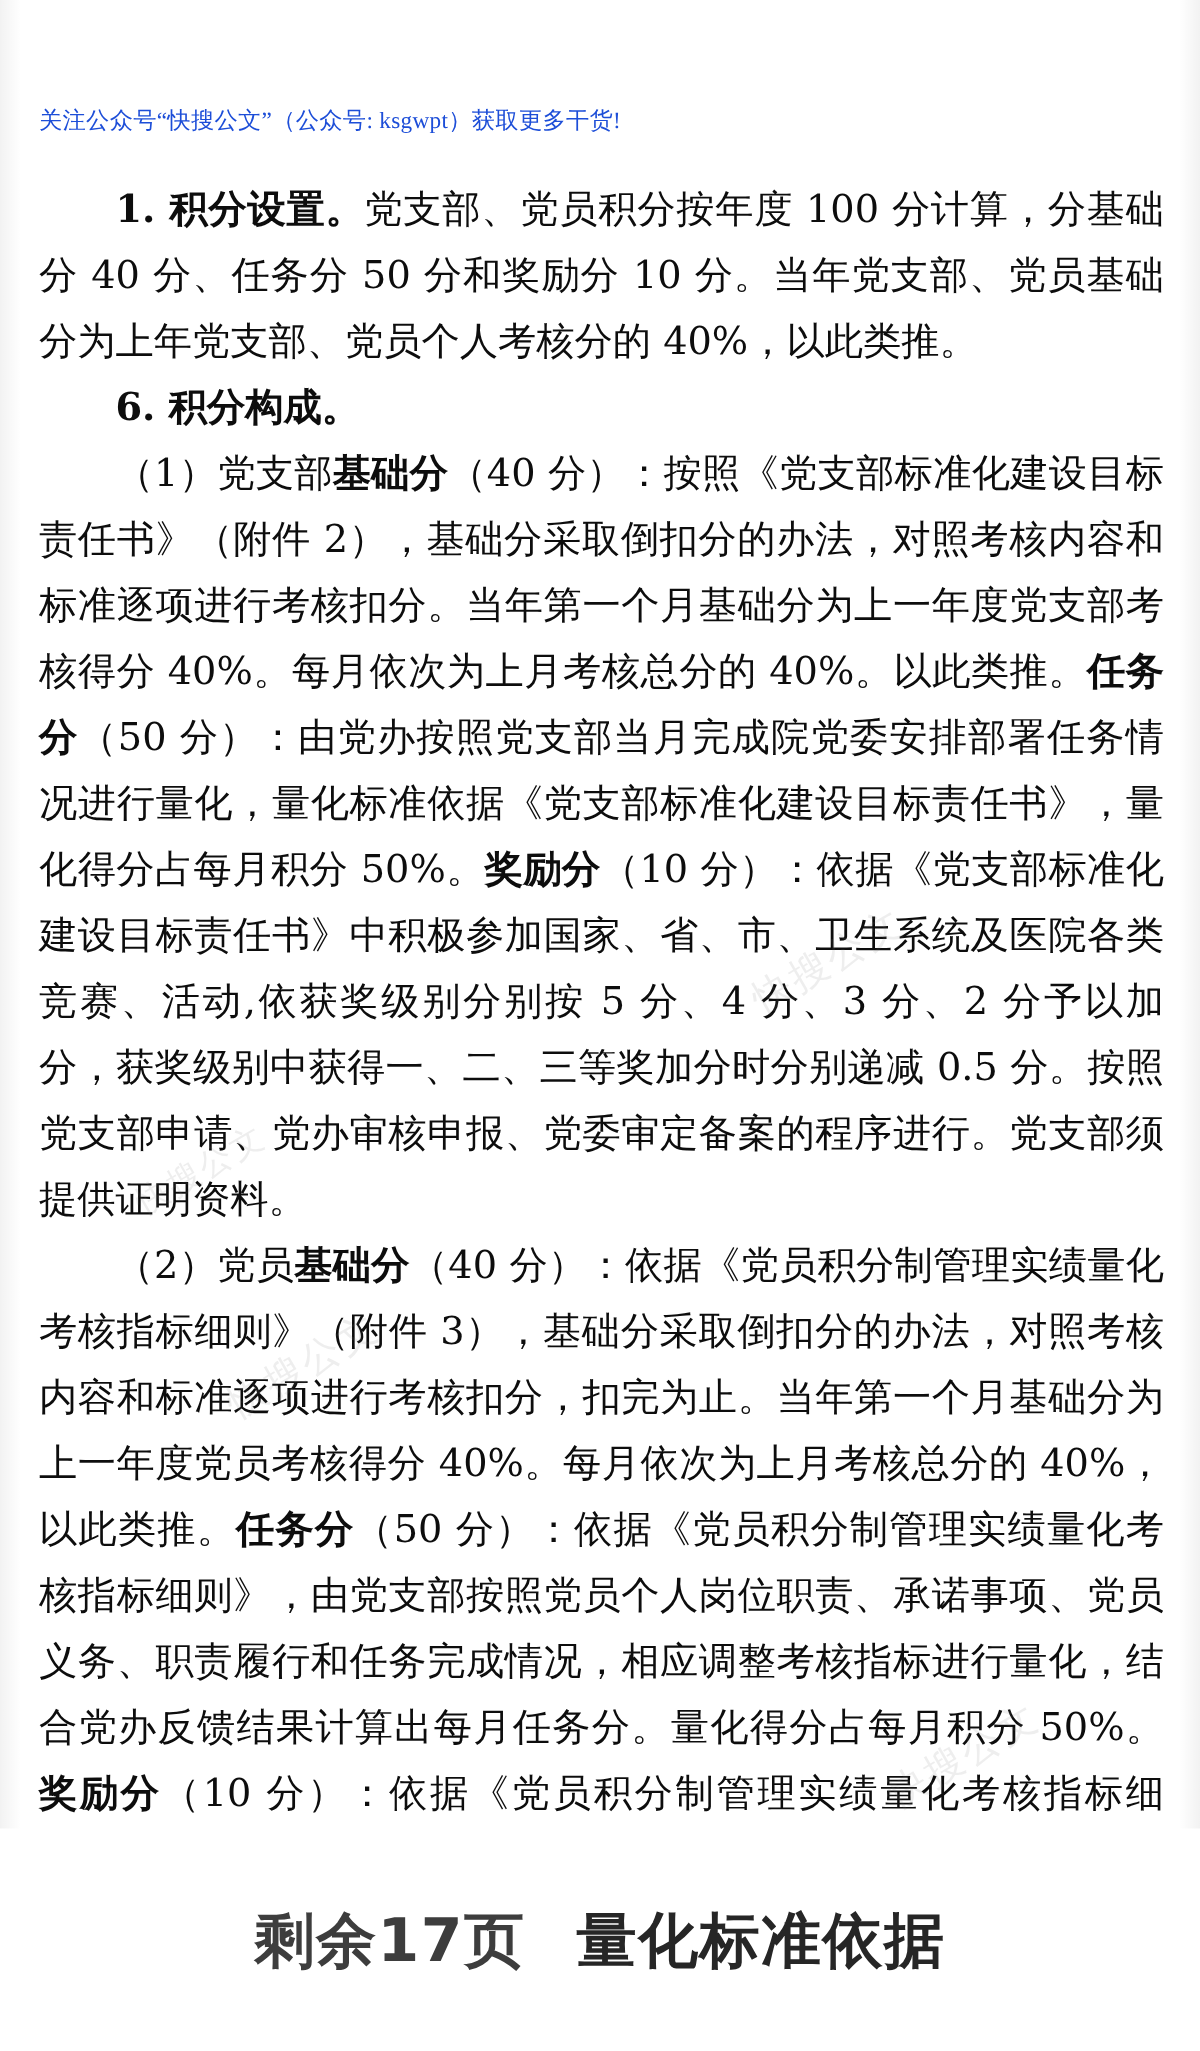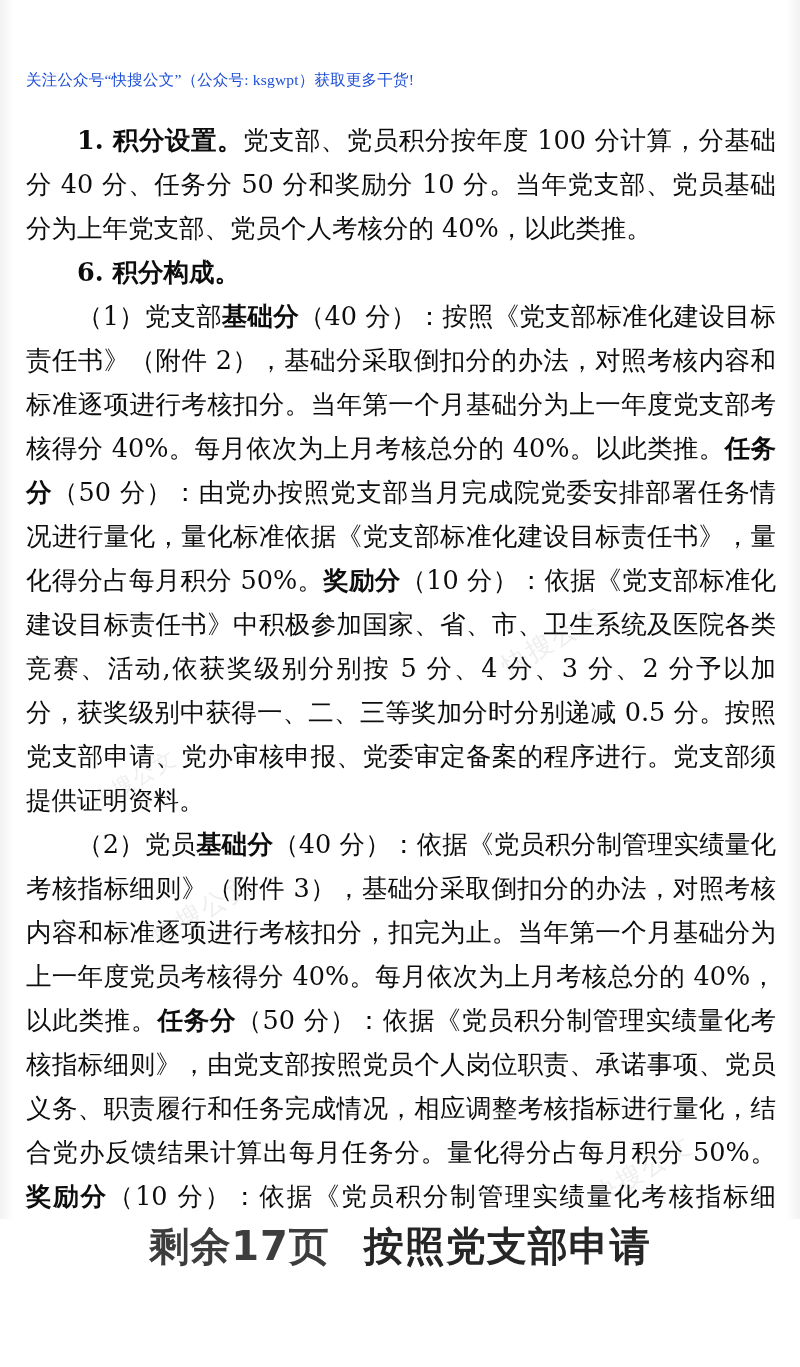--- a/index.html
+++ b/index.html
@@ -69,20 +69,21 @@
 
   
   .bottom-banner {
     position: absolute;
     left: 0;
     right: 0;
     bottom: 0;
     height: 148px;
     background: #ffffff;
     display: flex;
+    align-items: center;
     justify-content: center;
     gap: 34px;
   }
   .bottom-banner .remain,
   .bottom-banner .download {
     font-family: "DejaVu Sans", "Liberation Sans", sans-serif;
     font-weight: 700;
     font-size: 40px;
     color: #3d3d3d;
     letter-spacing: 1px;
@@ -119,14 +120,14 @@
   <p><span class="b">6. 积分构成。</span></p>
 
   <p><span>（1）党支部</span><span class="b">基础分</span><span>（40 分）：按照《党支部标准化建设目标责任书》（附件 2），基础分采取倒扣分的办法，对照考核内容和标准逐项进行考核扣分。当年第一个月基础分为上一年度党支部考核得分 40%。每月依次为上月考核总分的 40%。以此类推。</span><span class="b">任务分</span><span>（50 分）：由党办按照党支部当月完成院党委安排部署任务情况进行量化，量化标准依据《党支部标准化建设目标责任书》，量化得分占每月积分 50%。</span><span class="b">奖励分</span><span>（10 分）：依据《党支部标准化建设目标责任书》中积极参加国家、省、市、卫生系统及医院各类竞赛、活动,依获奖级别分别按 5 分、4 分、3 分、2 分予以加分，获奖级别中获得一、二、三等奖加分时分别递减 0.5 分。按照党支部申请、党办审核申报、党委审定备案的程序进行。党支部须提供证明资料。</span></p>
 
   <p><span>（2）党员</span><span class="b">基础分</span><span>（40 分）：依据《党员积分制管理实绩量化考核指标细则》（附件 3），基础分采取倒扣分的办法，对照考核内容和标准逐项进行考核扣分，扣完为止。当年第一个月基础分为上一年度党员考核得分 40%。每月依次为上月考核总分的 40%，以此类推。</span><span class="b">任务分</span><span>（50 分）：依据《党员积分制管理实绩量化考核指标细则》，由党支部按照党员个人岗位职责、承诺事项、党员义务、职责履行和任务完成情况，相应调整考核指标进行量化，结合党办反馈结果计算出每月任务分。量化得分占每月积分 50%。</span><span class="b">奖励分</span><span>（10 分）：依据《党员积分制管理实绩量化考核指标细则》,积极参加国家、省、市、卫生系统及医院各类竞赛、活动，依获奖级别分别按 5 分、4 分、3 分、2 分予以加分，获奖级别中获得一、二、三等奖加分</span></p>
 
 </div>
 
 <div class="bottom-banner">
   <span class="remain">剩余17页</span>
-  <span class="download">按照党支部申请</span>
+  <span class="download">量化标准依据</span>
 </div>
 
 </body></html>

